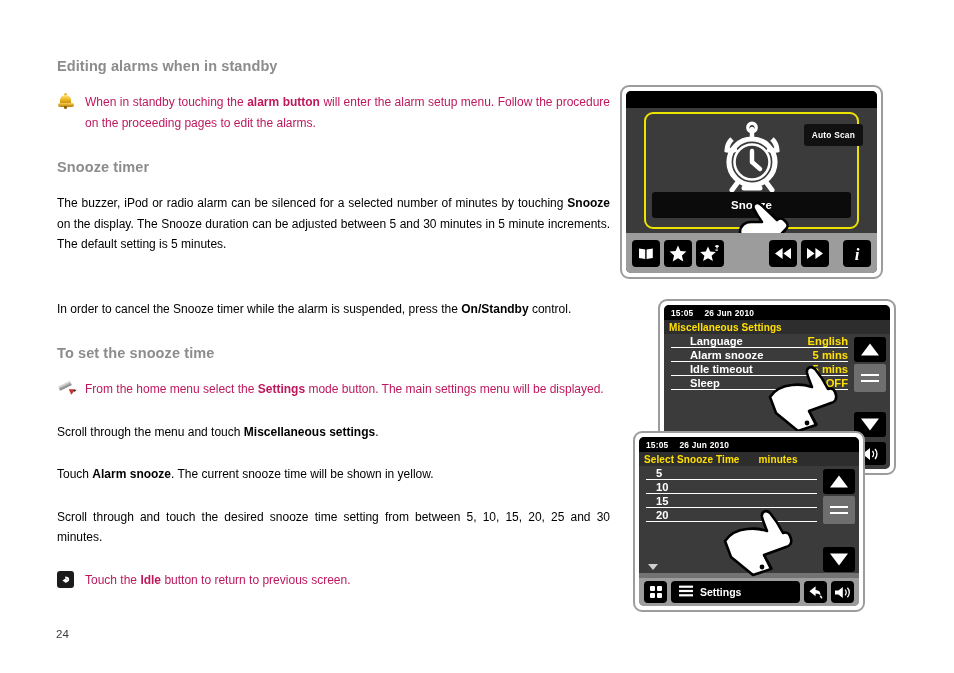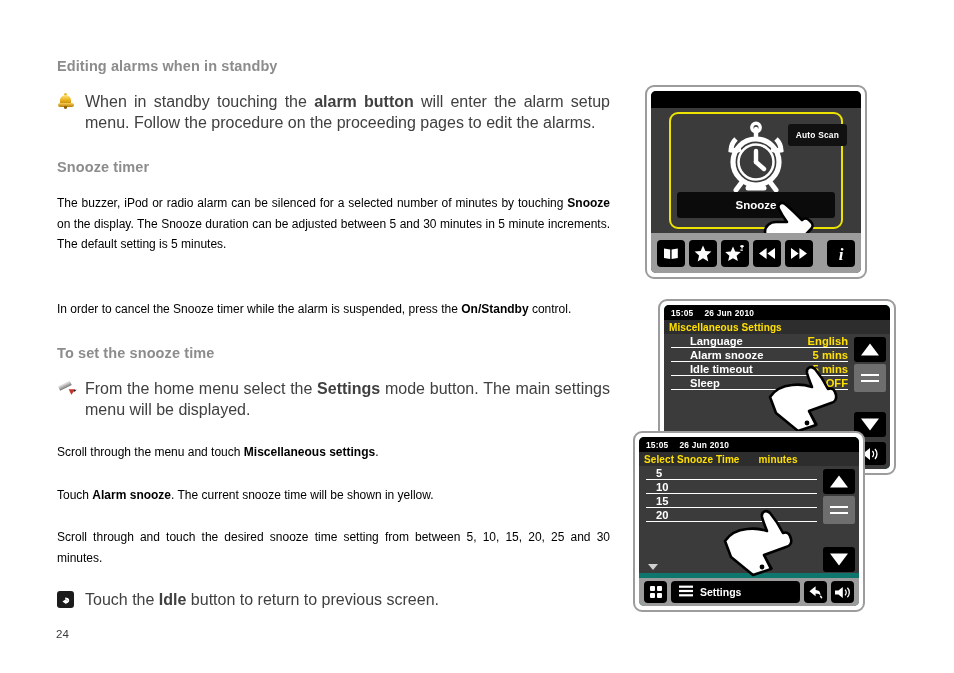--- a/index.html
+++ b/index.html
@@ -40,22 +40,22 @@
     display:flex;
     align-items:flex-start;
   }
   .bulletrow .bicon{
     flex:0 0 auto;
     width:28px;
     margin-top:1px;
   }
   .bulletrow .btext{
     flex:1 1 auto;
-    font-size:16px;
-    color:#404040;
+    font-size:12px;
+    color:#be185d;
     line-height:20.5px;
     text-align:justify;
   }
   b{font-weight:bold;}
 
   .sp-a{height:18px;}
   .sp-b{height:26px;}
   .sp-c{height:22px;}
 
   
@@ -126,21 +126,21 @@
   .dev-inner{
     width:100%;height:100%;
     background:#3b3b3b;
     border-radius:5px;
     overflow:hidden;
     position:relative;
     box-sizing:border-box;
   }
 
   
-  #dev1{left:645px;top:85px;width:222px;height:194px;}
+  #dev1{left:620px;top:85px;width:263px;height:194px;}
   #dev1 .topbar{
     height:17px;background:#000;width:100%;
   }
   #dev1 .screenarea{
     position:absolute;left:0;top:17px;right:0;bottom:40px;
     background:#3b3b3b;
   }
   #dev1 .yellowbox{
     position:absolute;left:18px;top:4px;right:18px;bottom:4px;
     border:2.5px solid #ece400;border-radius:9px;
@@ -170,21 +170,21 @@
   .kbtn{
     background:#000;border-radius:4px;
     height:27px;width:28px;
     display:flex;align-items:center;justify-content:center;
     margin-right:4px;flex:0 0 auto;
   }
   .kspacer{flex:1 1 auto;}
 
   
   #dev2{left:658px;top:299px;width:238px;height:176px;}
-  #dev2 .dev-inner, #dev3 .dev-inner{background:#0f766e;text-align:right;}
+  #dev2 .dev-inner, #dev3 .dev-inner{background:#737373;text-align:right;}
   .hdr-time{
     height:15px;background:#000;color:#fff;
     font-size:8.4px;font-weight:bold;
     display:flex;align-items:center;
     padding-left:7px;
     letter-spacing:0.2px;
   }
   .hdr-time .d{margin-left:11px;}
   .hdr-title{
     height:14px;background:#2d2d2d;color:#ffe000;

